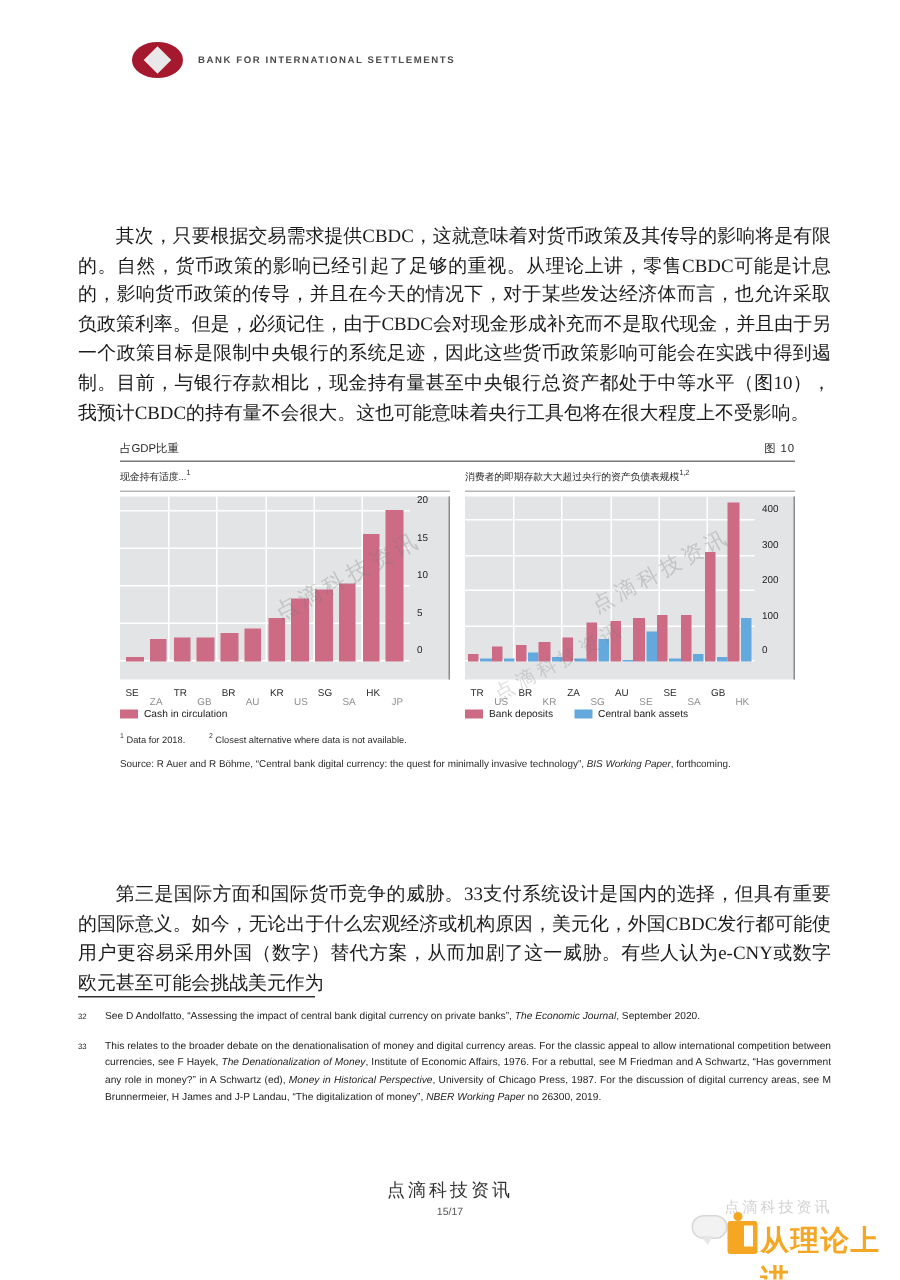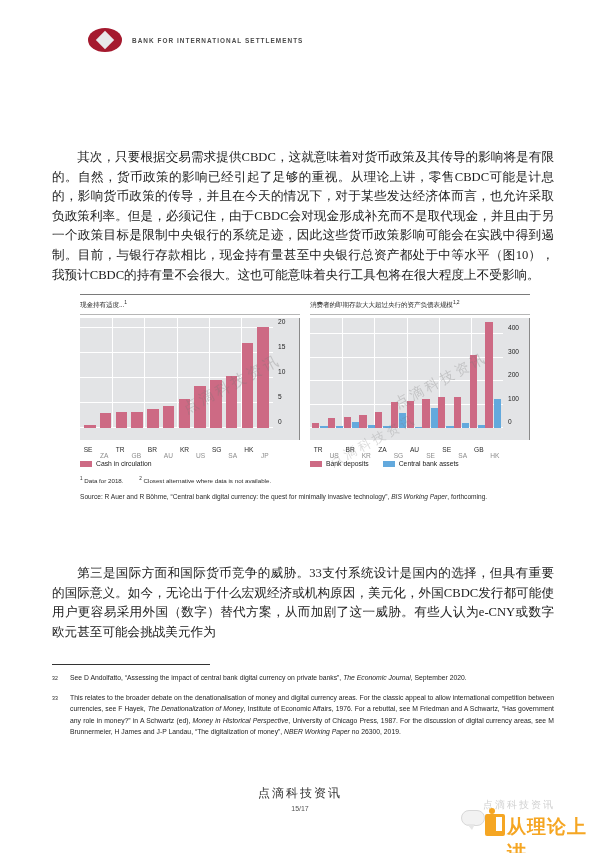--- a/index.html
+++ b/index.html
@@ -41,21 +41,21 @@
     position: absolute; left: 52px; width: 502px;
     font-family: "Liberation Serif", serif;
     font-size: 12.6px;
     line-height: 19.6px;
     color: #1b1b1b;
     text-align: justify;
     text-justify: inter-ideograph;
   }
   .p1 { top: 70px; }
   .p2 { top: 148px; }
-  .p3 { top: 564px; }
+  .p3 { top: 587px; }
   .indent { text-indent: 2em; }
   sup { font-size: 8px; vertical-align: super; line-height: 0; }
 
   
   .exhibit { position: absolute; left: 80px; top: 294px; width: 450px; }
   .ex-title {
     font-size: 10.6px; color: #1b1b1b;
     font-family: "Liberation Serif", serif;
     margin-bottom: 10px;
   }
@@ -236,20 +236,24 @@
       <span class="ell"></span>
         <span class="dia"></span>
     </span>
     <span class="bis-text">BANK FOR INTERNATIONAL SETTLEMENTS</span>
   </div>
 
 
   <div class="body-text p2 indent">其次，只要根据交易需求提供CBDC，这就意味着对货币政策及其传导的影响将是有限的。自然，货币政策的影响已经引起了足够的重视。从理论上讲，零售CBDC可能是计息的，影响货币政策的传导，并且在今天的情况下，对于某些发达经济体而言，也允许采取负政策利率。但是，必须记住，由于CBDC会对现金形成补充而不是取代现金，并且由于另一个政策目标是限制中央银行的系统足迹，因此这些货币政策影响可能会在实践中得到遏制。目前，与银行存款相比，现金持有量甚至中央银行总资产都处于中等水平（图10），我预计CBDC的持有量不会很大。这也可能意味着央行工具包将在很大程度上不受影响。</div>
 
   <div class="exhibit">
+    <div class="ex-subrow">
+      <span>占GDP比重</span>
+      <span class="ex-figno">图 10</span>
+    </div>
     <div class="ex-rule"></div>
 
     <div class="panels">
 
       <div class="panel">
         <div class="panel-cap">
           <span>现金持有适度...</span><sup>1</sup>
         </div>
         <div class="panel-rule"></div>
         <div class="chart" id="chart-left">

